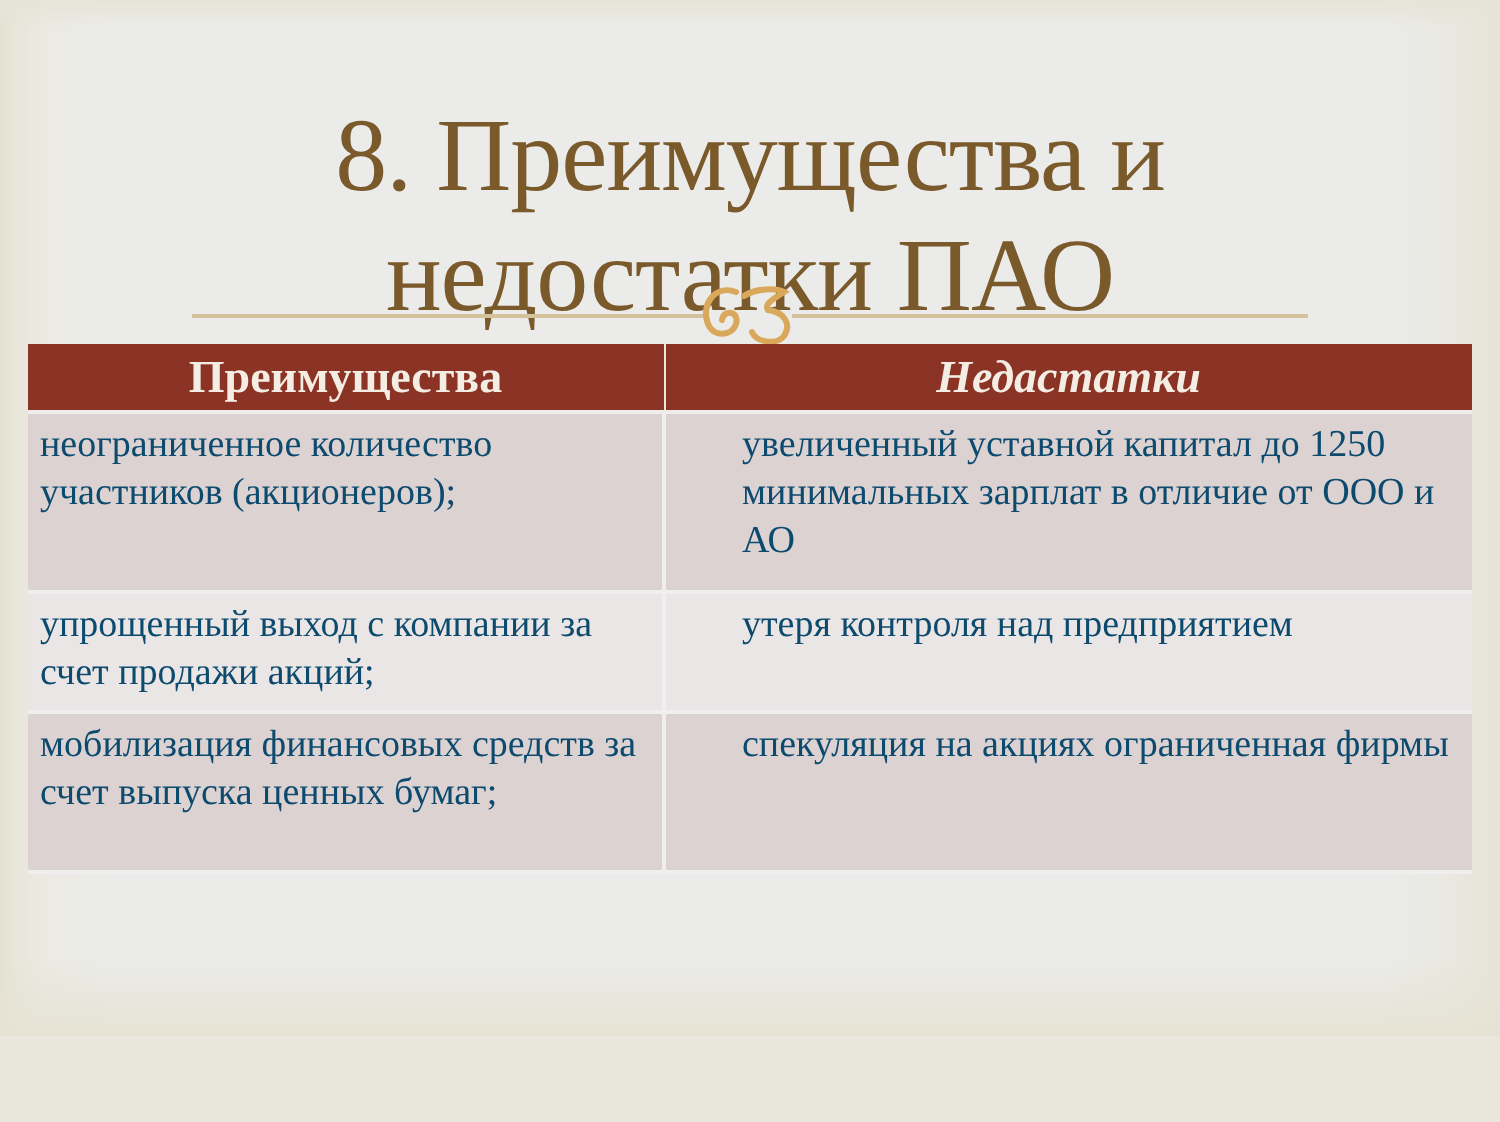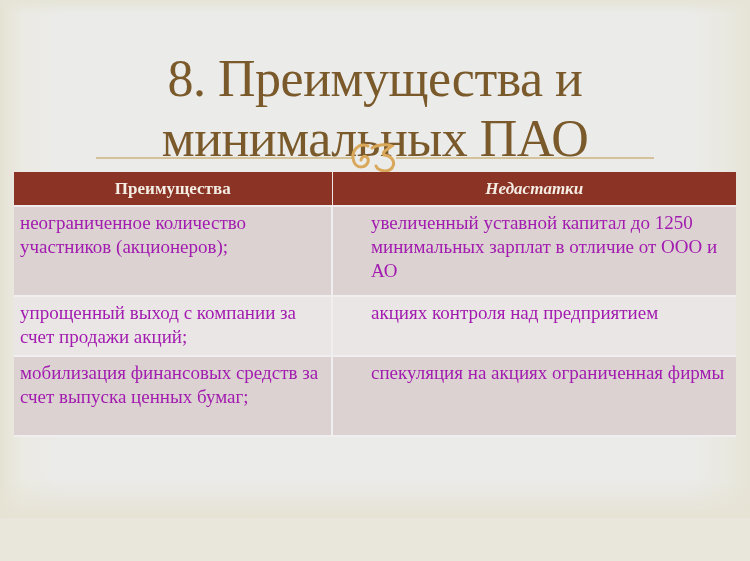--- a/index.html
+++ b/index.html
@@ -36,48 +36,48 @@
     position: absolute; left: 348px; top: 138px; width: 56px; height: 36px;
   }
   table.grid {
     position: absolute; left: 14px; top: 172px; width: 722px;
     border-collapse: collapse; table-layout: fixed;
   }
   table.grid col.c1 { width: 318px; }
   table.grid col.c2 { width: 404px; }
   table.grid th {
     background: #8b3324; color: #f4ede4;
-    font-weight: bold; font-size: 17px; height: 33px; padding: 0;
+    font-weight: bold; font-size: 23px; height: 33px; padding: 0;
     text-align: center; vertical-align: middle;
     border-right: 1px solid #eee8e4;
     border-bottom: 2px solid #efeceb;
   }
   table.grid th:last-child { border-right: none; font-style: italic; }
   table.grid td {
-    font-size: 19px; line-height: 24px; color: #a21caf;
+    font-size: 19px; line-height: 24px; color: #0c4a6e;
     vertical-align: top; padding: 4px 8px 6px 6px;
     border-right: 2px solid #f0eeee;
     border-bottom: 2px solid #f0eeee;
   }
   table.grid td:last-child { border-right: none; padding-left: 38px; }
   tr.odd td { background: #dcd2d2; }
   tr.even td { background: #ebe6e6; }
   tr.r1 td { height: 78px; }
   tr.r2 td { height: 44px; }
   tr.r3 td { height: 68px; font-family: Liberation Serif, serif; }
   tr.r4 td { height: 46px; }
 </style>
 </head>
 <body>
 
 <div class="slide">
 
   <h1 class="title">
     <span>8. Преимущества и</span>
-    <span>минимальных ПАО</span>
+    <span>недостатки ПАО</span>
   </h1>
 
   <div class="ornament-line left"></div>
   <div class="ornament-line right"></div>
   <svg class="ornament" viewBox="0 0 56 36">
     <path d="M20 8 C10 4, 2 14, 6 24 C9 31, 18 30, 20 24 C22 18, 14 16, 13 22" fill="none" stroke="#d9a85a" stroke-width="3" stroke-linecap="round"></path>
     <path d="M24 10 C30 6, 40 6, 44 8 C38 12, 34 14, 36 17 C44 18, 48 24, 44 30 C40 35, 30 33, 28 28" fill="none" stroke="#d9a85a" stroke-width="3" stroke-linecap="round"></path>
   </svg>
 
   <table class="grid">
@@ -91,21 +91,21 @@
         <th>Недастатки</th>
       </tr>
     </thead>
     <tbody>
       <tr class="odd r1">
         <td>неограниченное количество участников (акционеров);</td>
         <td>увеличенный уставной капитал до 1250 минимальных зарплат в отличие от ООО и АО</td>
       </tr>
       <tr class="even r2">
         <td>упрощенный выход с компании за счет продажи акций;</td>
-        <td>акциях контроля над предприятием</td>
+        <td>утеря контроля над предприятием</td>
       </tr>
       <tr class="odd r3">
         <td>мобилизация финансовых средств за счет выпуска ценных бумаг;</td>
         <td>спекуляция на акциях ограниченная фирмы</td>
       </tr>
     </tbody>
   </table>
 </div>
 
 </body></html>

